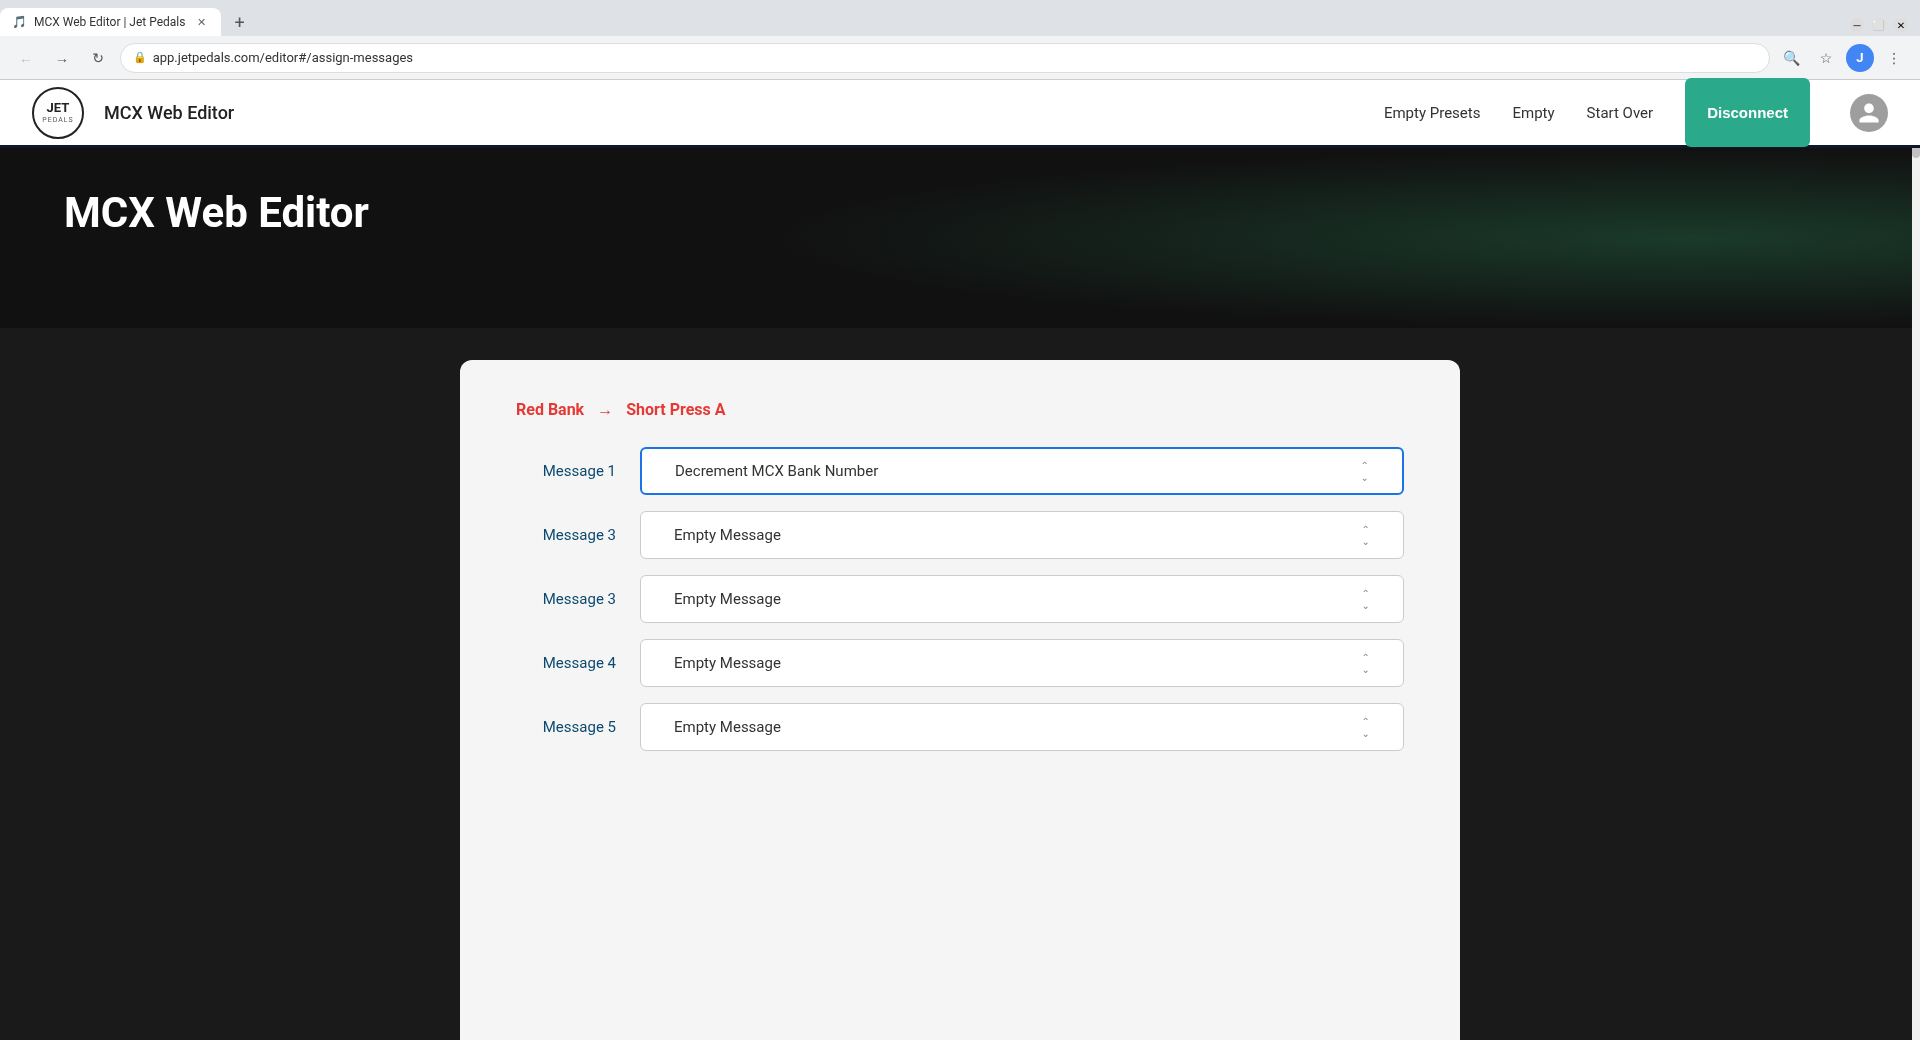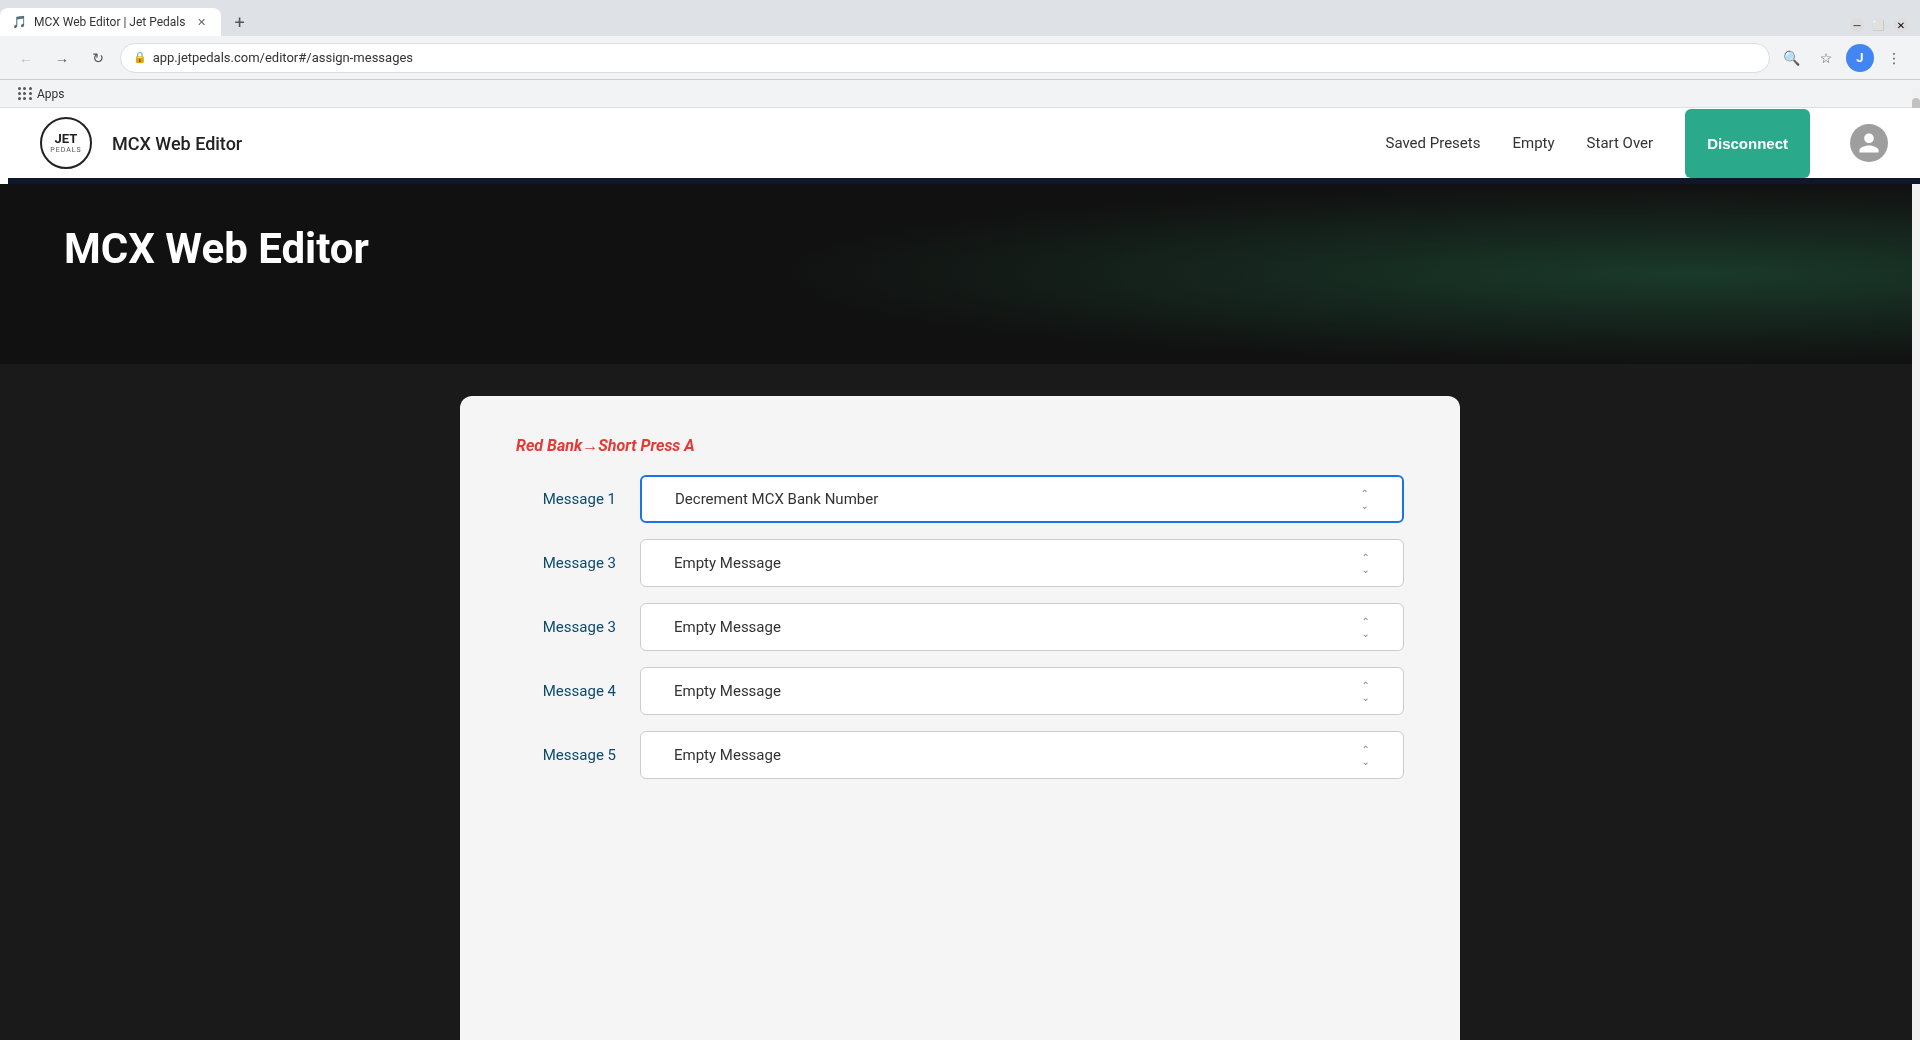--- a/index.html
+++ b/index.html
@@ -23,21 +23,21 @@
     
     .bookmarks-bar { background: #f1f3f4; padding: 2px 12px; height: 28px; display: flex; align-items: center; gap: 6px; border-bottom: 1px solid #e0e0e0; }
     .bookmarks-apps { display: flex; align-items: center; gap: 5px; font-size: 12px; color: #333; cursor: pointer; padding: 2px 6px; border-radius: 4px; }
     .apps-icon { display: grid; grid-template-columns: 1fr 1fr 1fr; gap: 2px; width: 14px; height: 14px; }
     .apps-dot { width: 3px; height: 3px; background: #555; border-radius: 50%; }
 
     
     .page { background: #fff; }
 
     
-    .app-header { background: #fff; border-bottom: 6px solid #0f172a; display: flex; align-items: center; padding: 0 32px; height: 76px; position: relative; z-index: 10; margin-left: 8px; }
+    .app-header { background: #fff; border-bottom: 3px solid #0f172a; display: flex; align-items: center; padding: 0 32px; height: 68px; position: relative; z-index: 10; }
     .logo-area { display: flex; align-items: center; gap: 12px; }
     .logo-circle { width: 52px; height: 52px; border-radius: 50%; border: 2px solid #222; display: flex; align-items: center; justify-content: center; }
     .logo-text { font-size: 13px; font-weight: bold; color: #222; text-align: center; line-height: 1.1; }
     .logo-subtitle { font-size: 7px; color: #555; letter-spacing: 1px; }
     .app-title { font-size: 18px; font-weight: 500; color: #222; margin-left: 8px; }
     .header-nav { margin-left: auto; display: flex; align-items: center; gap: 32px; }
     .nav-link { font-size: 15px; color: #333; cursor: pointer; text-decoration: none; }
     .disconnect-btn { background: #2aaa8a; color: #fff; border: none; border-radius: 6px; padding: 26px 22px; font-size: 15px; font-weight: 600; cursor: pointer; }
     .user-avatar { width: 38px; height: 38px; border-radius: 50%; background: #9e9e9e; display: flex; align-items: center; justify-content: center; cursor: pointer; margin-left: 8px; }
     .user-avatar svg { width: 24px; height: 24px; fill: #fff; }
@@ -46,21 +46,21 @@
     .hero { background: #111; min-height: 180px; display: flex; align-items: flex-start; padding: 40px 64px; position: relative; overflow: hidden; }
     .hero::before { content: ''; position: absolute; right: 0; top: 0; bottom: 0; width: 60%; background: radial-gradient(ellipse at 80% 50%, #1a3a2a 0%, #111 70%); }
     .hero-title { font-size: 42px; font-weight: 700; color: #fff; position: relative; z-index: 1; }
 
     
     .main-content { background: #1a1a1a; min-height: 760px; display: flex; justify-content: center; padding: 32px 0 0; }
     .card { background: #f5f5f5; border-radius: 12px; width: 1000px; padding: 40px 56px 48px; }
     .step-title { font-size: 26px; font-weight: 700; color: #111; margin-bottom: 24px; }
 
     
-    .bank-breadcrumb { display: flex; align-items: center; gap: 0; margin-bottom: 20px; font-style: italic; }
+    .bank-breadcrumb { display: flex; align-items: center; gap: 13px; margin-bottom: 28px; }
     .bank-name { font-size: 16px; font-weight: 700; color: #e53935; }
     .arrow-icon { color: #e53935; font-size: 16px; }
     .press-name { font-size: 16px; font-weight: 700; color: #e53935; }
 
     
     .message-row { display: flex; align-items: center; gap: 24px; margin-bottom: 16px; }
     .message-label { width: 100px; font-size: 15px; color: #0c4a6e; text-align: right; flex-shrink: 0; }
     .message-select { flex: 1; background: #fff; border: 1.5px solid #ccc; border-radius: 6px; height: 48px; display: flex; align-items: center; justify-content: space-between; padding: 0 33px; cursor: pointer; font-size: 15px; color: #333; position: relative; }
     .message-select.active { border-color: #1a73e8; border-width: 2px; }
     .message-select .select-text { color: #333; }
@@ -99,52 +99,36 @@
       <span class="url-text">app.jetpedals.com/editor#/assign-messages</span>
     </div>
     <div class="toolbar-right">
       <div class="toolbar-icon">🔍</div>
       <div class="toolbar-icon">☆</div>
       <div class="avatar-btn">J</div>
       <div class="toolbar-icon">⋮</div>
     </div>
   </div>
 
-  <div class="bookmarks-bar">
-    <div class="bookmarks-apps">
-      <div class="apps-icon">
-        <div class="apps-dot"></div>
-          <div class="apps-dot"></div>
-          <div class="apps-dot"></div>
-        <div class="apps-dot"></div>
-          <div class="apps-dot"></div>
-          <div class="apps-dot"></div>
-        <div class="apps-dot"></div>
-          <div class="apps-dot"></div>
-          <div class="apps-dot"></div>
-      </div>
-      <span>Apps</span>
-    </div>
-  </div>
 </div>
 
 <div class="page">
 
   <div class="app-header">
     <div class="logo-area">
       <div class="logo-circle">
         <div>
           <div class="logo-text">JET</div>
           <div class="logo-subtitle">PEDALS</div>
         </div>
       </div>
       <span class="app-title">MCX Web Editor</span>
     </div>
     <nav class="header-nav">
-      <a class="nav-link">Saved Presets</a>
+      <a class="nav-link">Empty Presets</a>
       <a class="nav-link">Empty</a>
       <a class="nav-link">Start Over</a>
       <button class="disconnect-btn">Disconnect</button>
       <div class="user-avatar">
         <svg viewBox="0 0 24 24">
             <path d="M12 12c2.7 0 4.8-2.1 4.8-4.8S14.7 2.4 12 2.4 7.2 4.5 7.2 7.2 9.3 12 12 12zm0 2.4c-3.2 0-9.6 1.6-9.6 4.8v2.4h19.2v-2.4c0-3.2-6.4-4.8-9.6-4.8z"></path>
           </svg>
       </div>
     </nav>
   </div>

